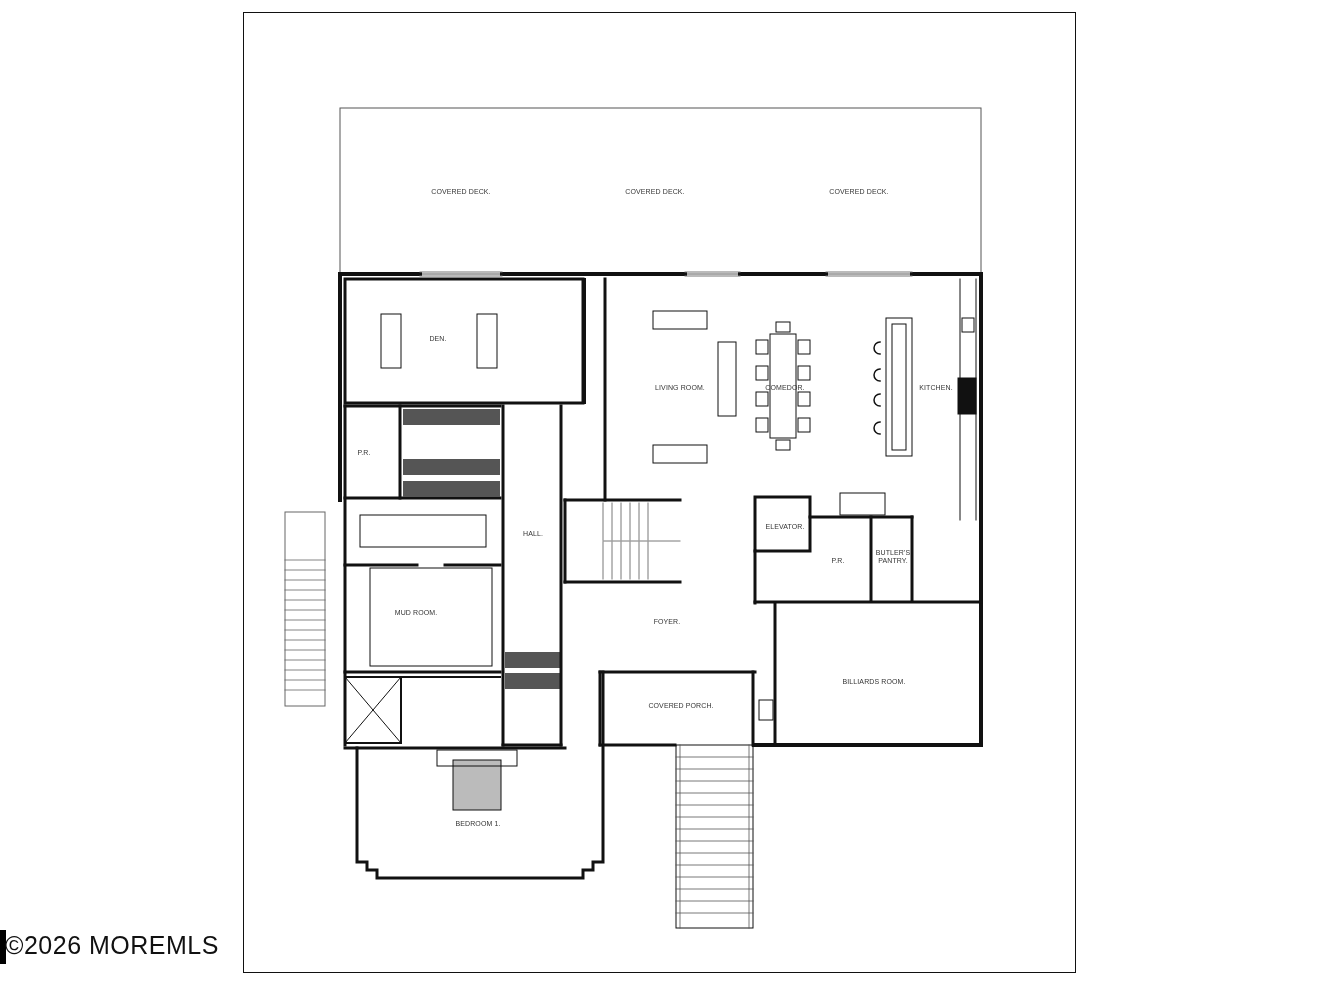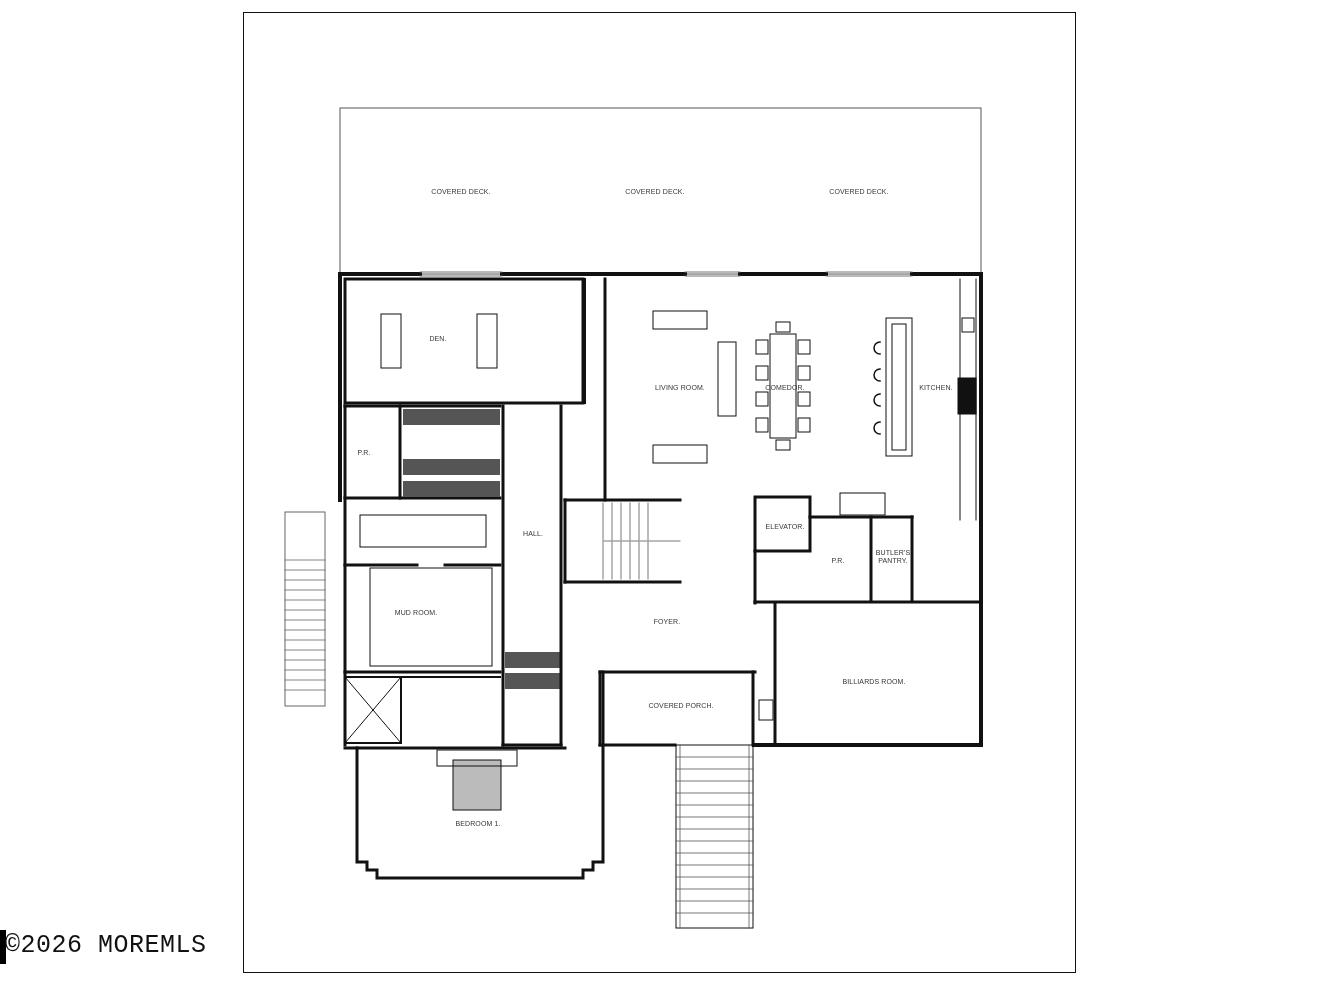--- a/index.html
+++ b/index.html
@@ -1,20 +1,20 @@
 <!DOCTYPE html>
 <html><head>
 <meta charset="utf-8">
 <style>
   html, body { margin: 0; padding: 0; background: #ffffff; }
   body { width: 1320px; height: 991px; position: relative; overflow: hidden; font-family: "Liberation Sans", sans-serif; }
   #sheet { position: absolute; left: 243px; top: 12px; width: 833px; height: 961px; border: 1.5px solid #111; box-sizing: border-box; }
   svg#plan { position: absolute; left: 0; top: 0; }
   .room-label { position: absolute; font-size: 7px; color: #333; letter-spacing: 0.1px; transform: translate(-50%, -50%); white-space: nowrap; text-align: center; line-height: 8px; }
-  #watermark { position: absolute; left: 5px; top: 931px; font-size: 25px; color: #111; letter-spacing: 0.5px; font-family: Liberation Mono, monospace; font-weight: 300; }
+  #watermark { position: absolute; left: 5px; top: 931px; font-size: 25px; color: #111; letter-spacing: 0.5px; font-family: Liberation Sans, sans-serif; font-weight: 300; }
   .sidebar-bar { position: absolute; left: 0; top: 930px; width: 6px; height: 34px; background: #000; }
 </style>
 </head>
 <body>
 
 <div id="sheet"></div>
 
 <svg id="plan" width="1320" height="991" viewBox="0 0 1320 991">
   <g fill="none" stroke="#111" stroke-linecap="square">
 

